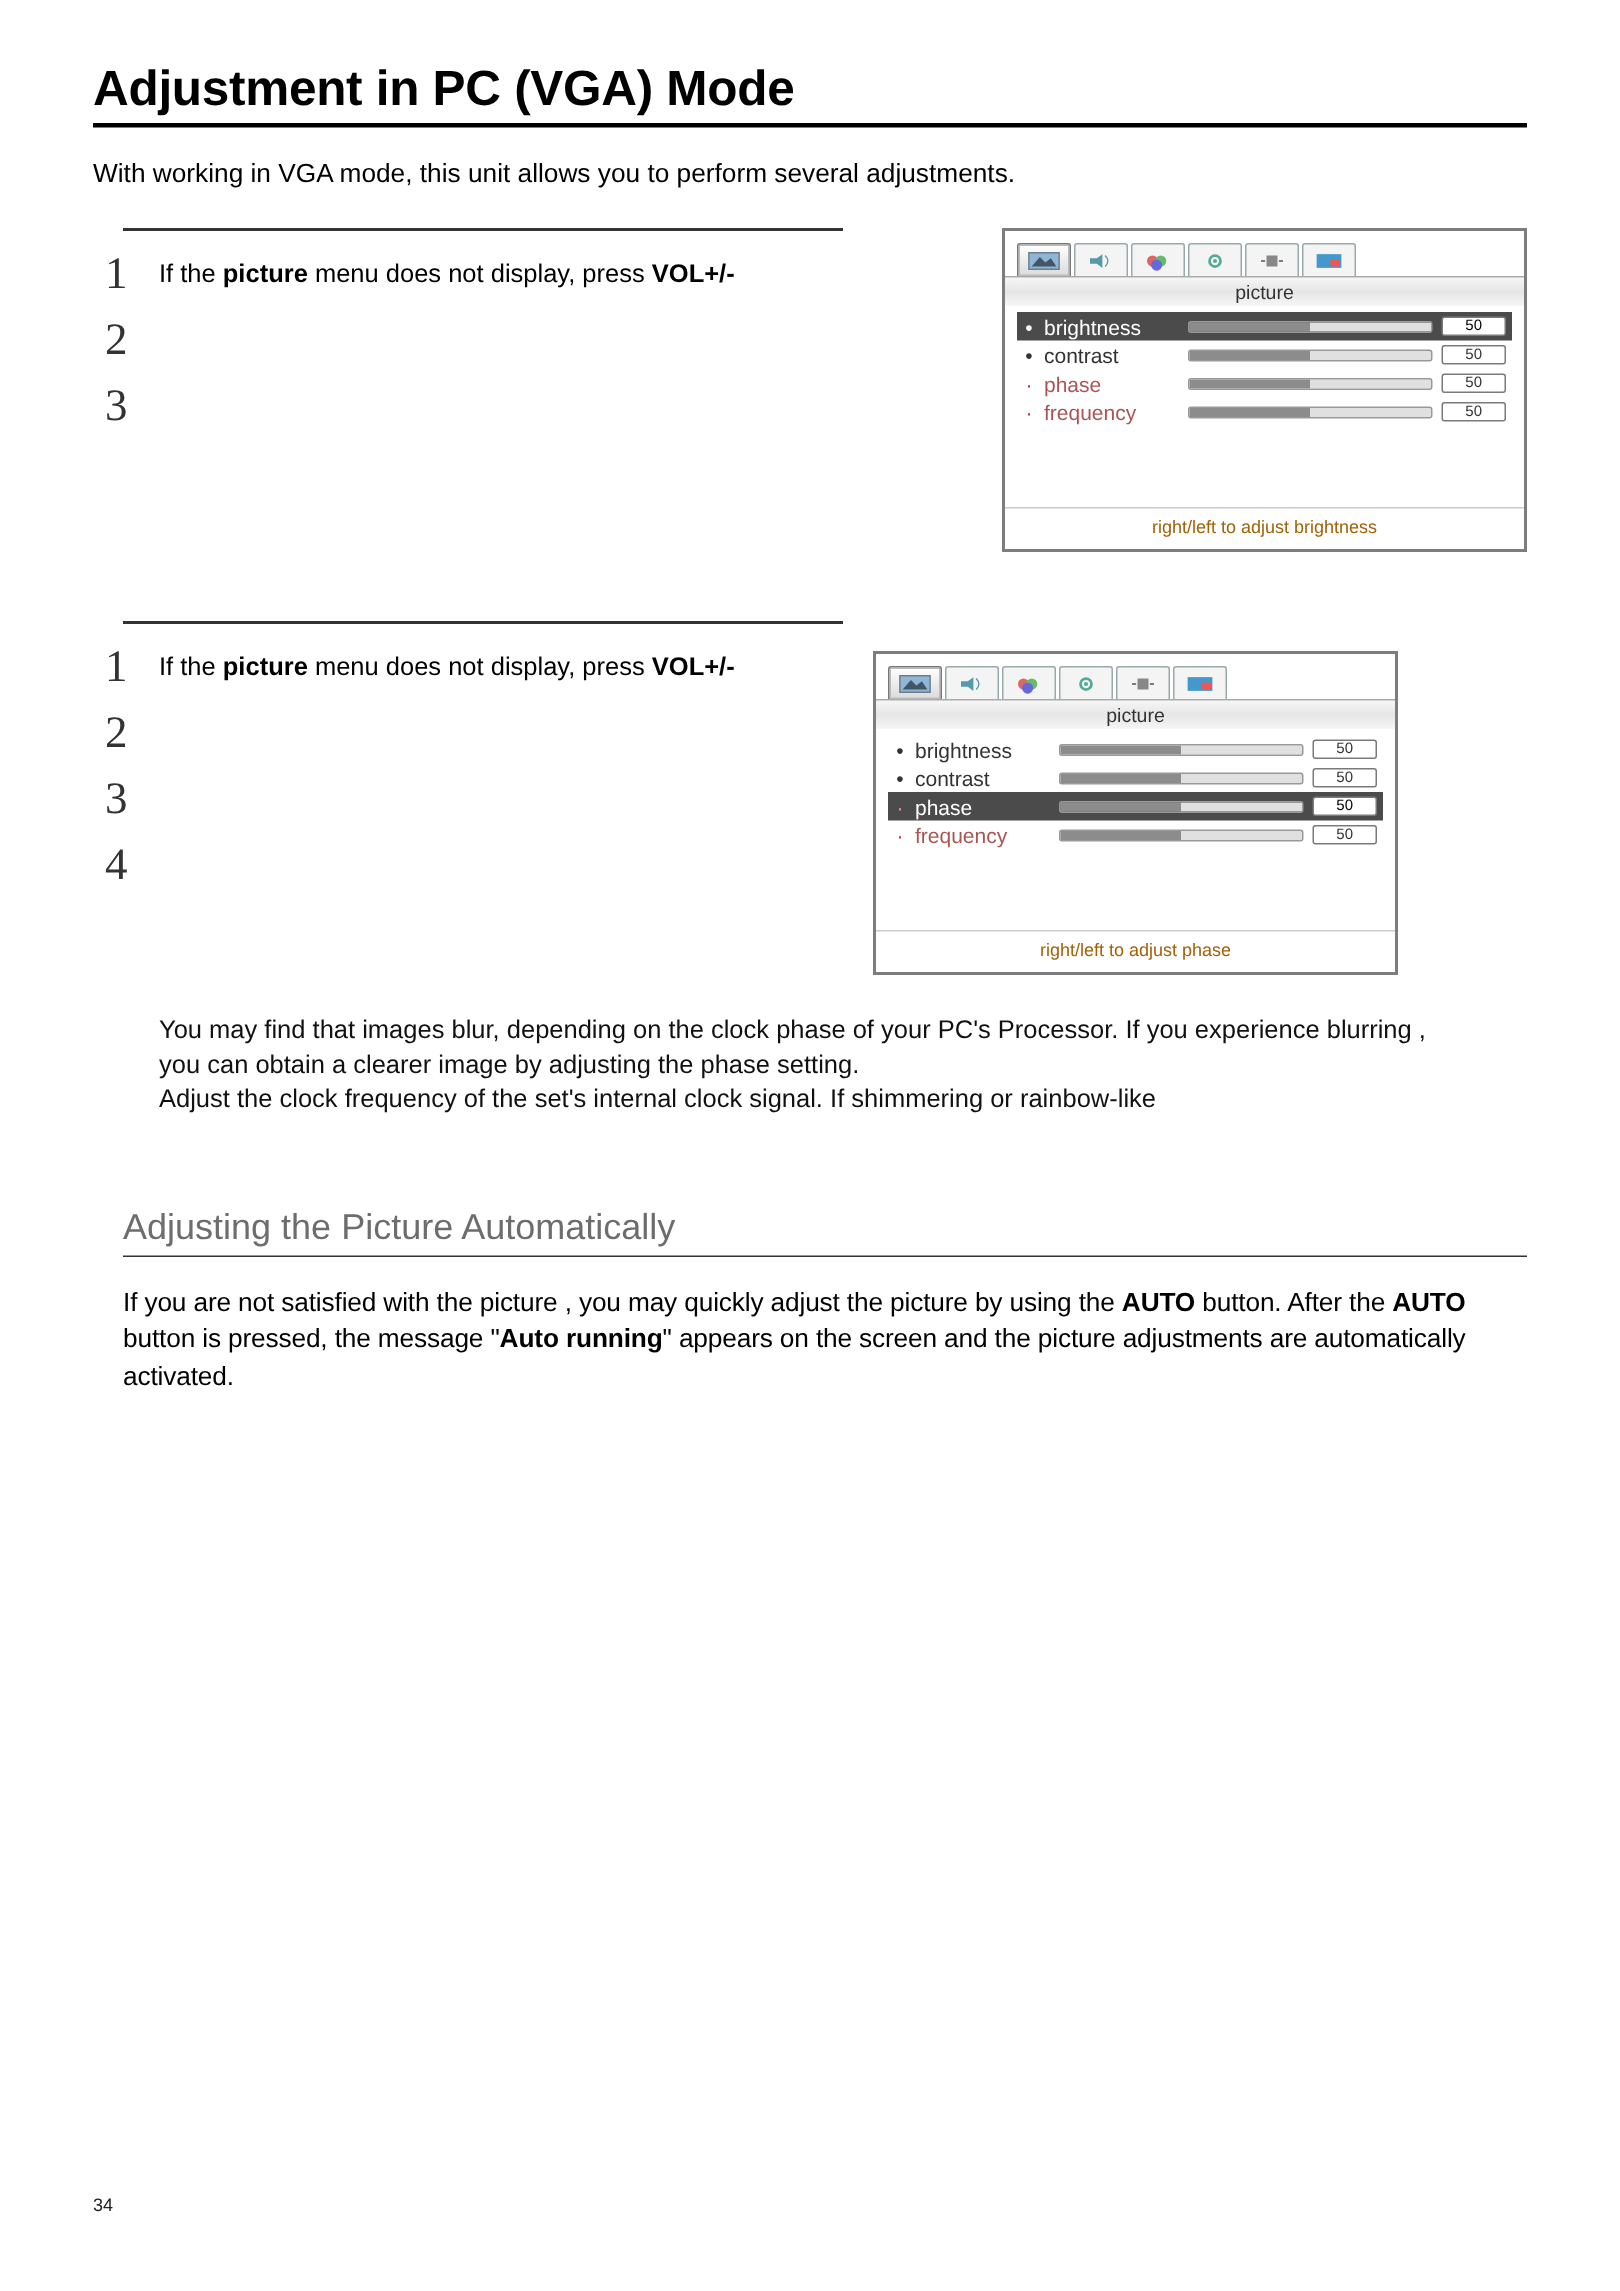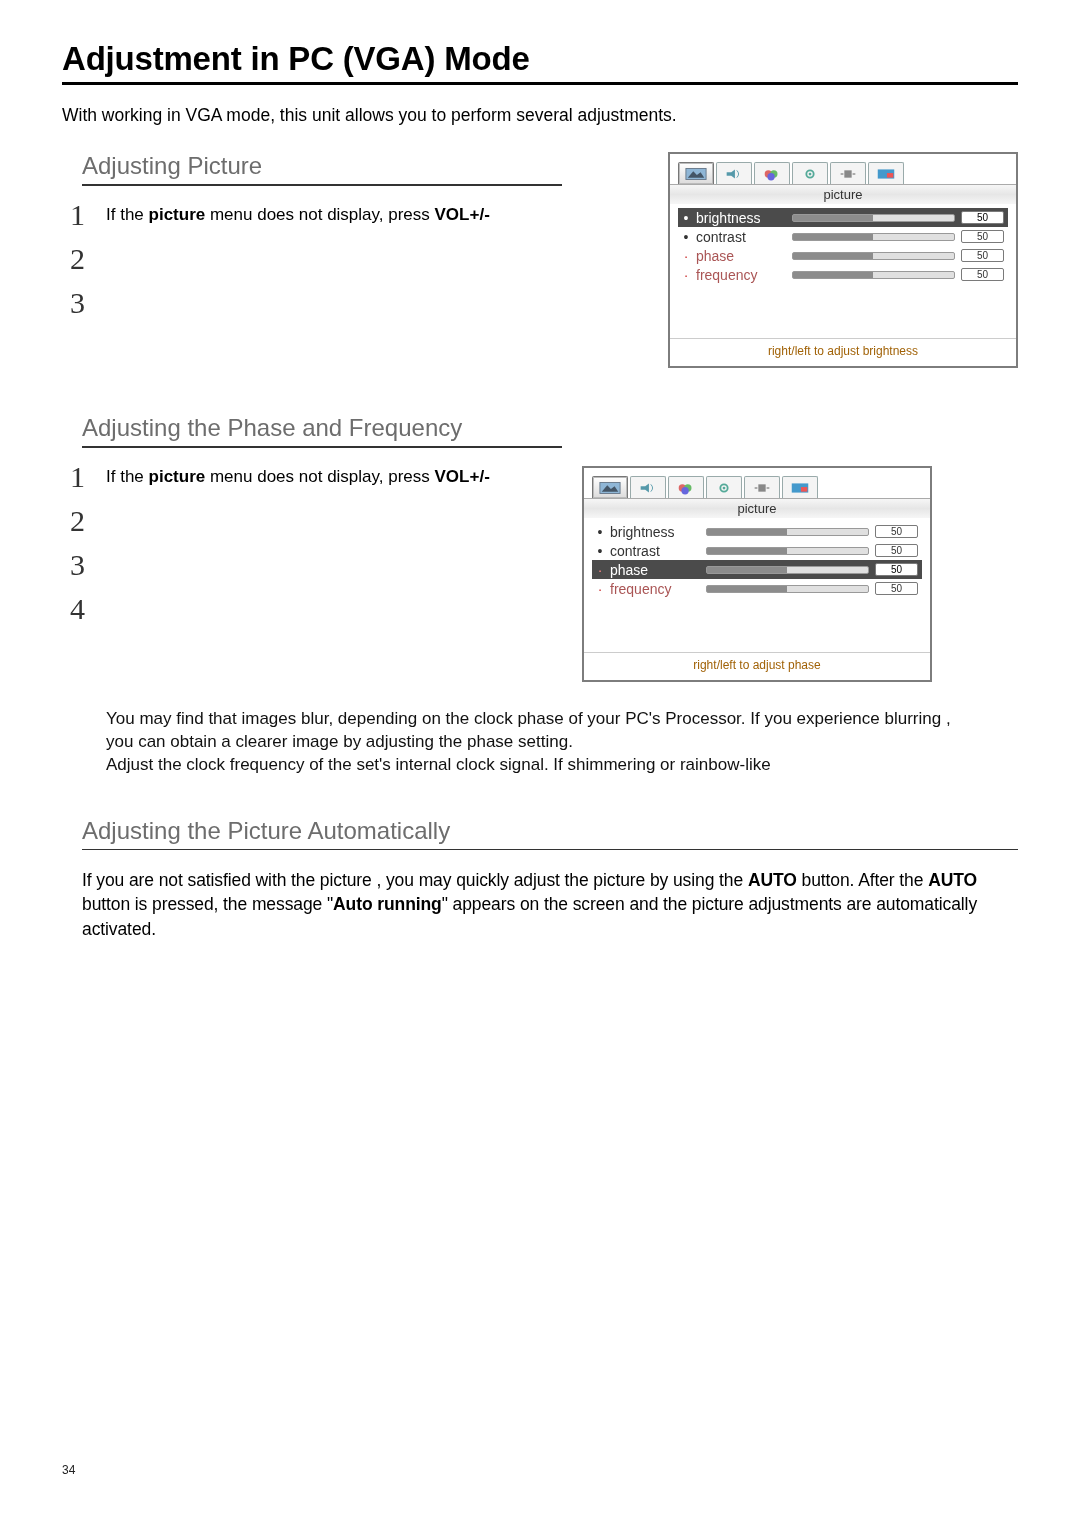--- a/index.html
+++ b/index.html
@@ -167,21 +167,20 @@
 </head>
 <body>
 
 <h1 class="page-title">Adjustment in PC (VGA) Mode</h1>
 <hr class="page-title-rule">
 <p class="intro">With working in VGA mode, this unit allows you to perform several adjustments.</p>
 
 <div class="section-block">
   <div style="display:flex; gap:30px; align-items:flex-start;">
     <div style="flex:1;">
-      <h2 class="section-heading">Adjusting Picture</h2>
       <hr class="section-rule half">
       <div class="steps-col">
 
         <div class="step">
           <span class="num">1</span>
           <div class="txt">
             <span>If the </span><strong>picture</strong><span> menu does not display, press </span><strong>VOL+/-</strong>
           </div>
         </div>
 
@@ -263,21 +262,20 @@
           <span class="valbox">50</span>
         </div>
         <div class="spacer"></div>
       </div>
       <div class="hint">right/left to adjust brightness</div>
     </div>
   </div>
 </div>
 
 <div class="section-block" style="margin-top:46px;">
-  <h2 class="section-heading">Adjusting the Phase and Frequency</h2>
   <hr class="section-rule half">
 
   <div style="display:flex; gap:30px; align-items:flex-start;">
     <div class="steps-col">
       <div class="step">
         <span class="num">1</span>
         <div class="txt">
           <span>If the </span><strong>picture</strong><span> menu does not display, press </span><strong>VOL+/-</strong>
         </div>
       </div>
@@ -367,21 +365,21 @@
     </div>
   </div>
 
   <div class="note">
     <span>You may find that images blur, depending on the clock phase of your PC's Processor. If you experience blurring ,</span><br>
     <span>you can obtain a clearer image by adjusting the phase setting.</span><br>
     <span>Adjust the clock frequency of the set's internal clock signal. If shimmering or rainbow-like</span>
   </div>
 </div>
 
-<div class="section-block" style="margin-top:40px;">
+<div class="section-block" style="margin-top:60px;">
   <h2 class="section-heading">Adjusting the Picture Automatically</h2>
   <hr class="section-rule thin" style="margin-left:20px; width:auto; margin-right:0;">
 
   <p class="auto-text">
     <span>If you are not satisfied with the picture , you may quickly adjust the picture by using the </span><strong>AUTO</strong><span> button.
 After the </span><strong>AUTO</strong><span> button is pressed, the message "</span><strong>Auto running</strong><span>" appears on the screen and the picture adjustments are automatically activated.</span>
   </p>
 </div>
 
 <div class="page-number">34</div>

